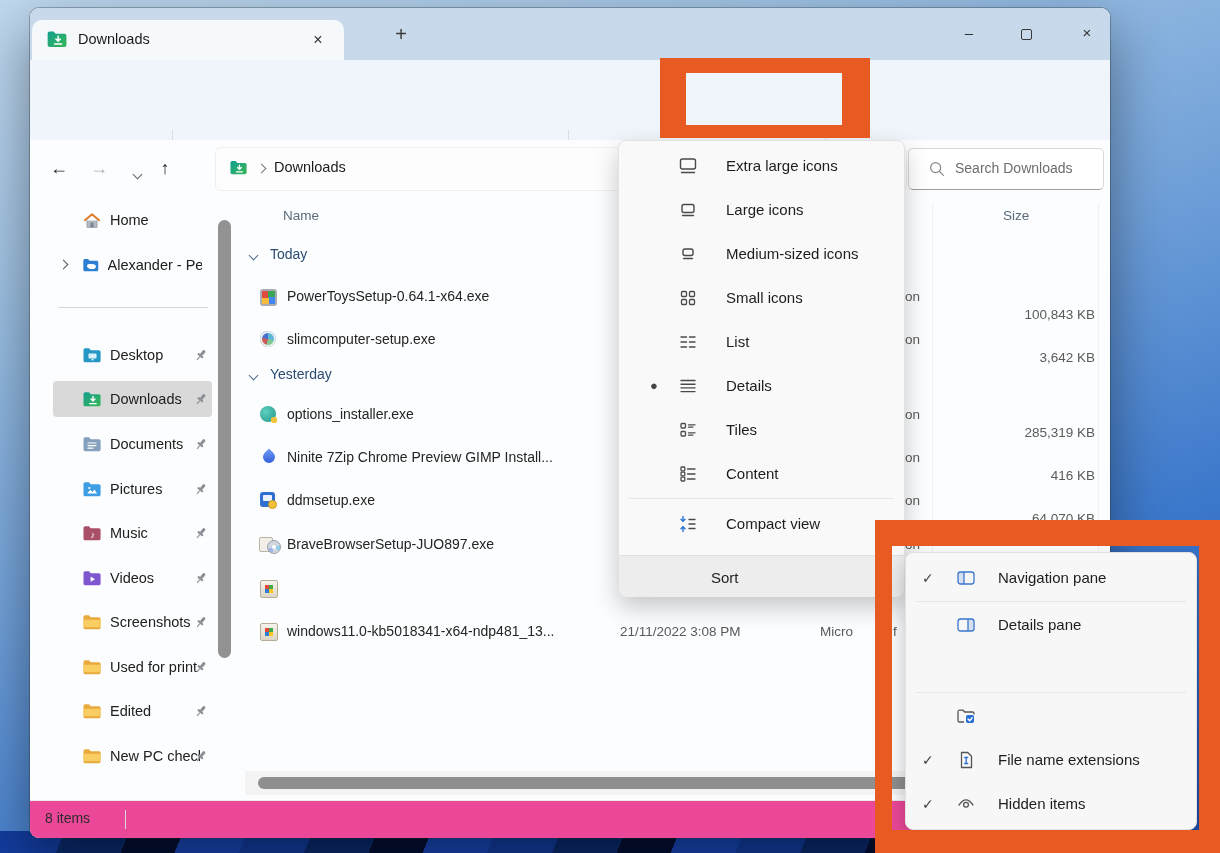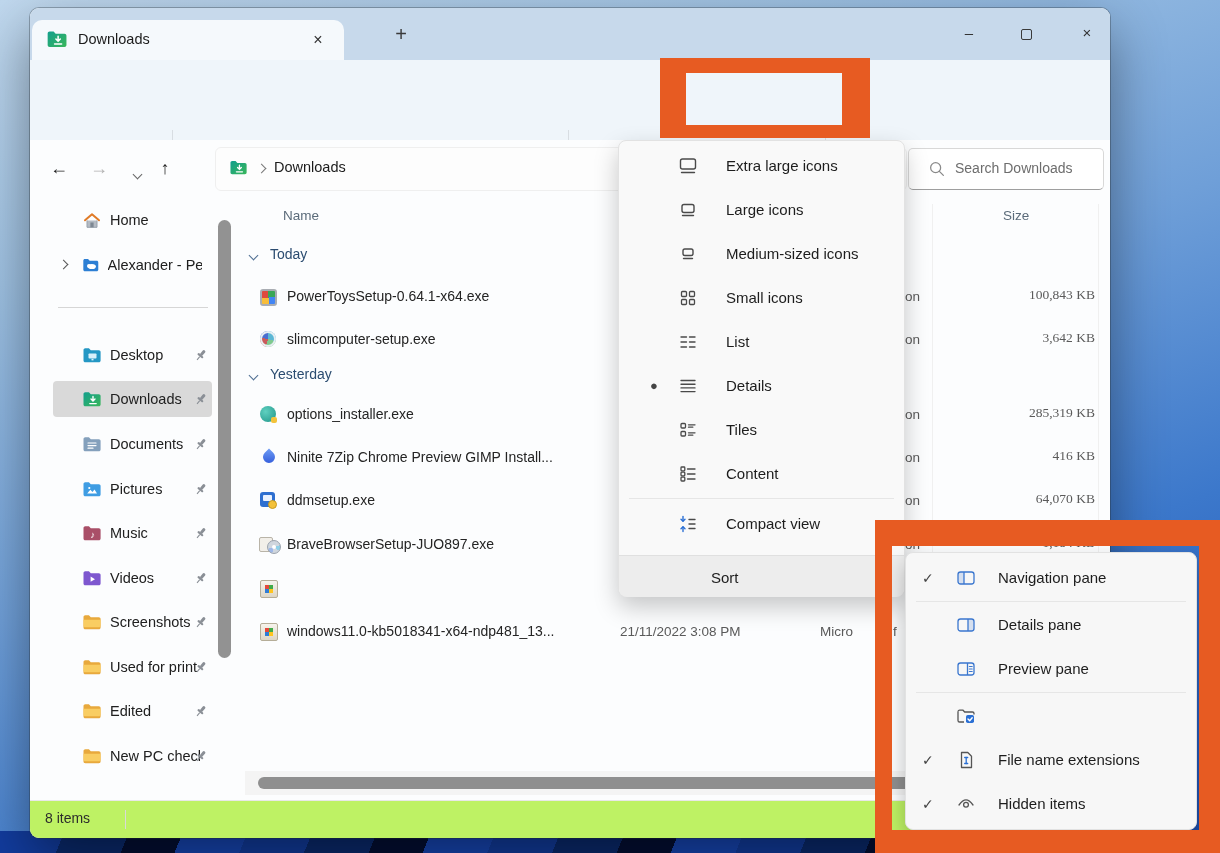--- a/index.html
+++ b/index.html
@@ -49,28 +49,28 @@
   .sb-scroll{position:absolute;left:188px;top:212px;width:13px;height:438px;background:#929292;border-radius:7px;}
   
   .col-hd{position:absolute;top:200px;font-size:13.5px;color:#5b6b7a;}
   .col-sep{position:absolute;top:196px;width:1px;height:572px;background:#f0f0f0;}
   .frow{position:absolute;left:215px;width:860px;height:28px;}
   .frow .fname{position:absolute;left:42px;top:5px;font-size:14px;color:#242424;white-space:nowrap;}
   .frow .ffrag{position:absolute;left:660px;top:6px;font-size:13.5px;color:#5a5a5a;}
   .frow .fdate{position:absolute;left:375px;top:6px;font-size:13.5px;color:#5a5a5a;}
   .frow .ffragL{position:absolute;left:575px;top:6px;font-size:13.5px;color:#5a5a5a;}
   .frow .ffragR{position:absolute;left:648px;top:6px;font-size:13.5px;color:#5a5a5a;}
-  .frow .fsize{position:absolute;left:680px;top:4px;width:170px;text-align:right;font-size:13.5px;color:#5a5a5a;font-family:Liberation Serif, serif;}
+  .frow .fsize{position:absolute;left:680px;top:24px;width:170px;text-align:right;font-size:13.5px;color:#5a5a5a;}
   .grow{position:absolute;left:215px;width:400px;height:26px;}
   .grow .glabel{position:absolute;left:25px;top:3px;font-size:14px;color:#2b4c70;}
   .grow .gchv{position:absolute;left:5px;top:9px;border-color:#4e6e92;}
   .hscroll-track{position:absolute;left:215px;top:763px;width:863px;height:24px;background:#f4f4f4;}
   .hscroll-thumb{position:absolute;left:13px;top:6px;width:842px;height:12px;background:#8f8f8f;border-radius:6px;}
   
-  .statusbar{position:absolute;left:0;right:0;top:792px;height:38px;border-top:1px solid #e8e8e8;background:#bef264;}
+  .statusbar{position:absolute;left:0;right:0;top:792px;height:38px;border-top:1px solid #e8e8e8;background:#ec4899;}
   .status-txt{position:absolute;left:15px;top:9px;font-size:14px;color:#2c2c2c;}
   .status-div{position:absolute;left:95px;top:9px;width:1px;height:19px;background:#d9d9d9;}
   
   .menu{position:absolute;left:618px;top:140px;width:287px;height:457px;background:#f9f9f9;
     border:1px solid #e2e2e2;border-radius:8px;box-shadow:0 10px 24px rgba(0,0,0,.22);z-index:5;box-sizing:border-box;}
   .m-row{position:absolute;left:15px;width:285px;height:44px;}
   .m-ic{position:absolute;left:44px;top:12px;width:20px;height:20px;}
   .m-label{position:absolute;left:92px;top:0;line-height:44px;font-size:15px;color:#1d1d1d;}
   .m-bullet{position:absolute;left:16px;top:0;line-height:44px;font-size:13px;color:#444;}
   .m-sep{position:absolute;left:10px;width:265px;height:1px;background:#e6e6e6;}
@@ -677,34 +677,20 @@
   <div class="sm-row" style="top:50px">
     <span class="sm-ic">
         <svg width="20" height="20" viewBox="0 0 20 20" fill="none">
           <path d="M12 4h3.5A2.5 2.5 0 0 1 18 6.5v7a2.5 2.5 0 0 1-2.5 2.5H12z" fill="rgba(59,119,207,.18)"></path>
           <rect x="2" y="4" width="16" height="12" rx="2.5" stroke="#3b77cf" stroke-width="1.3"></rect>
           <line x1="12" y1="4" x2="12" y2="16" stroke="#3b77cf" stroke-width="1.3"></line>
         </svg>
       </span>
     <span class="sm-label">Details pane</span>
   </div>
-  <div class="sm-row" style="top:94px">
-    <span class="sm-ic">
-        <svg width="20" height="20" viewBox="0 0 20 20" fill="none">
-          <rect x="2" y="4" width="16" height="12" rx="2.5" stroke="#3b77cf" stroke-width="1.3"></rect>
-          <line x1="11.5" y1="4" x2="11.5" y2="16" stroke="#3b77cf" stroke-width="1.3"></line>
-          <g stroke="#3b77cf" stroke-width="1.1" stroke-linecap="round">
-            <line x1="13.3" y1="7.5" x2="16.2" y2="7.5"></line>
-            <line x1="13.3" y1="10" x2="16.2" y2="10"></line>
-            <line x1="13.3" y1="12.5" x2="16.2" y2="12.5"></line>
-          </g>
-        </svg>
-      </span>
-    <span class="sm-label">Preview pane</span>
-  </div>
   <div class="sm-sep" style="top:139px"></div>
   <div class="sm-row" style="top:141px">
     <span class="sm-ic">
         <svg width="20" height="20" viewBox="0 0 20 20" fill="none">
           <path d="M2 5.8c0-.9.7-1.6 1.6-1.6h3.4l1.7 1.8h7.7c.9 0 1.6.7 1.6 1.6v.8" stroke="#555" stroke-width="1.3"></path>
           <path d="M2 5.8v8.6c0 .9.7 1.6 1.6 1.6H8" stroke="#555" stroke-width="1.3"></path>
           <rect x="10" y="9" width="8" height="8" rx="1.8" fill="#2a6fd4"></rect>
           <path d="M12 13l1.7 1.7L16.2 11.7" stroke="#fff" stroke-width="1.4" stroke-linecap="round" stroke-linejoin="round"></path>
         </svg>
       </span>

